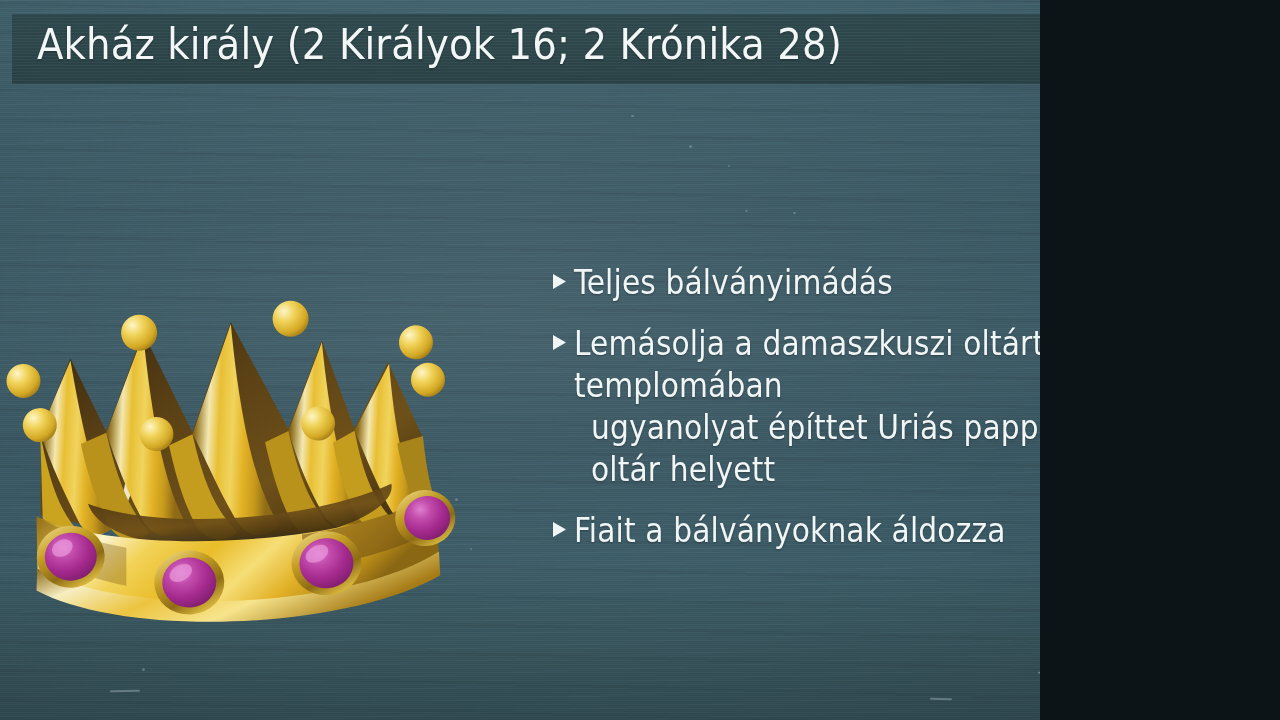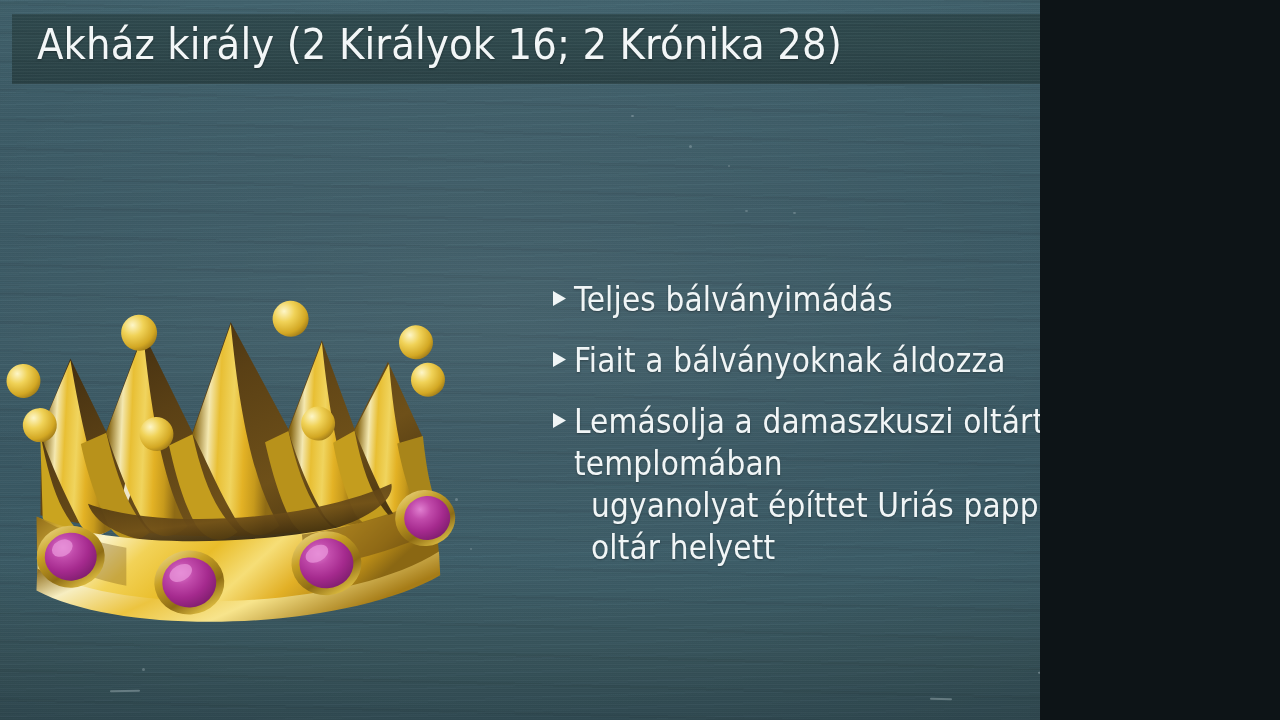--- a/index.html
+++ b/index.html
@@ -121,21 +121,21 @@
     letter-spacing: 0.1px;
     white-space: nowrap;
     line-height: 54px;
     text-shadow: 0 1px 2px rgba(0,0,0,0.35);
   }
 
   
   .bullets {
     position: absolute;
     left: 552px;
-    top: 279px;
+    top: 262px;
     width: 712px;
   }
   .bullet-row {
     display: flex;
     align-items: flex-start;
     margin-bottom: 19px;
   }
   .bullet-marker {
     flex: 0 0 auto;
     width: 19px;
@@ -363,30 +363,30 @@
       </span>
     </div>
 
     <div class="bullet-row">
       <span class="bullet-marker">
         <svg width="15" height="17" viewBox="0 0 15 17">
             <polygon points="1,1 14,8.5 1,16" fill="#f0f5f6"></polygon>
           </svg>
       </span>
       <span class="bullet-text">
-        <span>Fiait a bálványoknak áldozza</span>
+        <span>Lemásolja a damaszkuszi oltárt és templomában</span>
+        <span class="cont">ugyanolyat építtet Uriás pappal, a meglévő oltár helyett</span>
       </span>
     </div>
 
     <div class="bullet-row">
       <span class="bullet-marker">
         <svg width="15" height="17" viewBox="0 0 15 17">
             <polygon points="1,1 14,8.5 1,16" fill="#f0f5f6"></polygon>
           </svg>
       </span>
       <span class="bullet-text">
-        <span>Lemásolja a damaszkuszi oltárt és templomában</span>
-        <span class="cont">ugyanolyat építtet Uriás pappal, a meglévő oltár helyett</span>
+        <span>Fiait a bálványoknak áldozza</span>
       </span>
     </div>
 
   </div>
 </div>
 
 </body></html>

